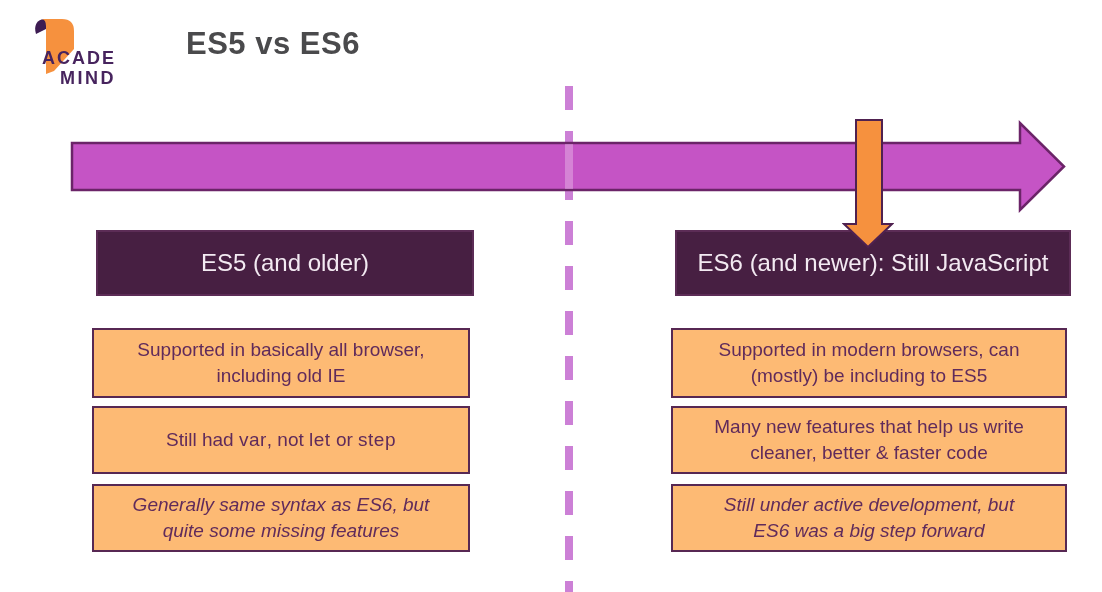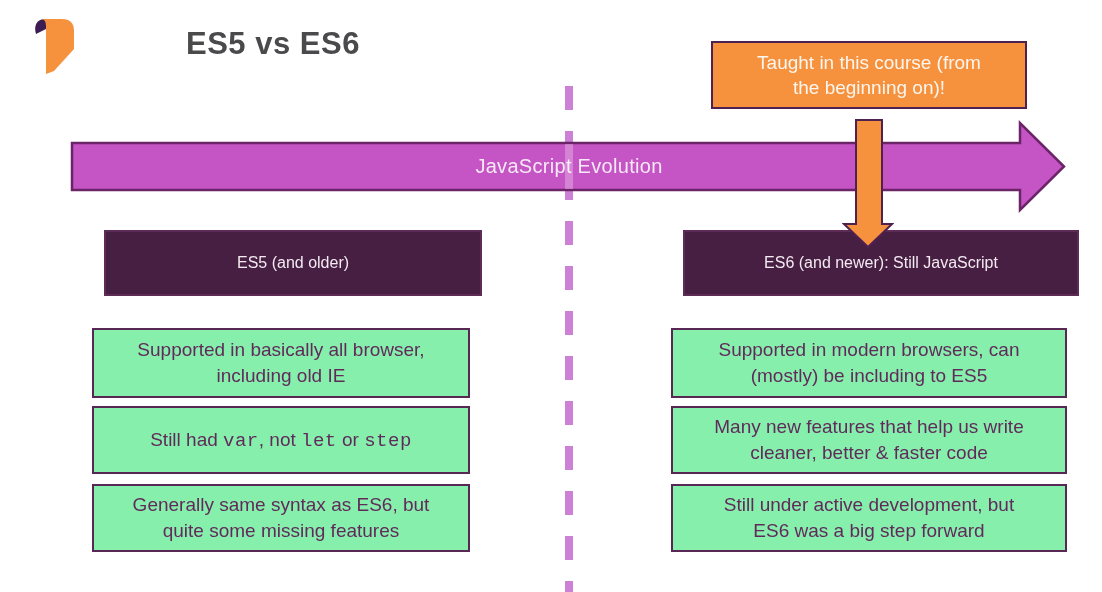--- a/index.html
+++ b/index.html
@@ -58,65 +58,64 @@
     z-index: 5;
   }
   .down-arrow { position: absolute; left: 842px; top: 118px; width: 52px; height: 132px; z-index: 4; }
 
   
   .col { position: absolute; top: 230px; z-index: 2; }
   .col-left  { left: 92px;  width: 378px; }
   .col-right { left: 671px; width: 396px; }
 
   .col-header {
-    position: absolute; left: 12px; top: 0; width: 100%; height: 66px;
+    position: absolute; left: 4px; top: 0; width: 100%; height: 66px;
     background: #471F42; border: 2px solid #5C2C56;
     display: flex; align-items: center; justify-content: center; text-align: center;
-    color: #F3EAF2; font-size: 16px;
+    color: #F3EAF2; font-size: 24px;
   }
   .info-box {
     position: absolute; left: 0; width: 100%; height: 68px;
-    background: #86efac; border: 2px solid #572853;
+    background: #fdba74; border: 2px solid #572853;
     display: flex; align-items: center; justify-content: center; text-align: center;
     color: #602B5B; font-size: 19px; line-height: 26px; white-space: pre-line;
   }
   .box-1 { top: 98px; height: 70px; }
   .box-2 { top: 176px; }
-  .box-3 { top: 254px; }
+  .box-3 { top: 254px; font-style: italic; }
   .code {
-    font-family: Liberation Mono, monospace;
+    font-family: Liberation Sans, sans-serif;
     letter-spacing: 0.5px;
   }
 </style>
 </head>
 <body>
 
 <div class="slide">
 
   <div class="logo">
     <svg class="logo-mark" width="46" height="60" viewBox="0 0 46 60">
       <path d="M16 4 C6 1 1 9 4 18 L16 12 Z" fill="#3D1C52"></path>
       <path d="M12 3 L30 3 Q42 3 42 15 L42 33 L22 55 L14 58 L14 10 Q14 4 10 3 Z" fill="#F6913E"></path>
     </svg>
+    <div class="logo-text">
+      <div class="logo-line1">ACADE</div>
+      <div class="logo-line2">MIND</div>
+    </div>
   </div>
 
   <div class="title">ES5 vs ES6</div>
 
   <div class="divider"></div>
 
   <svg class="evo-arrow" width="998" height="94" viewBox="0 0 998 94">
     <path d="M2 23 H950 V3 L994 46.5 L950 90 V70 H2 Z" fill="#C554C5" stroke="#6B2468" stroke-width="2.5"></path>
   </svg>
-  <div class="evo-label-wrap">
-    <span class="evo-label">JavaScript Evolution</span>
-  </div>
   <div class="dash-glow"></div>
 
-  <div class="callout">Taught in this course (from
-the beginning on)!</div>
 
   <svg class="down-arrow" width="52" height="132" viewBox="0 0 52 132">
     <path d="M14 2 H40 V106 H50 L26 129 L2 106 H14 Z" fill="#F6913E" stroke="#4F2150" stroke-width="2"></path>
   </svg>
 
   <div class="col col-left">
     <div class="col-header">ES5 (and older)</div>
     <div class="info-box box-1">Supported in basically all browser,
 including old IE</div>
     <div class="info-box box-2"><span><span>Still had </span><span class="code">var</span><span>, not </span><span class="code">let</span><span> or </span><span class="code">step</span></span></div>

